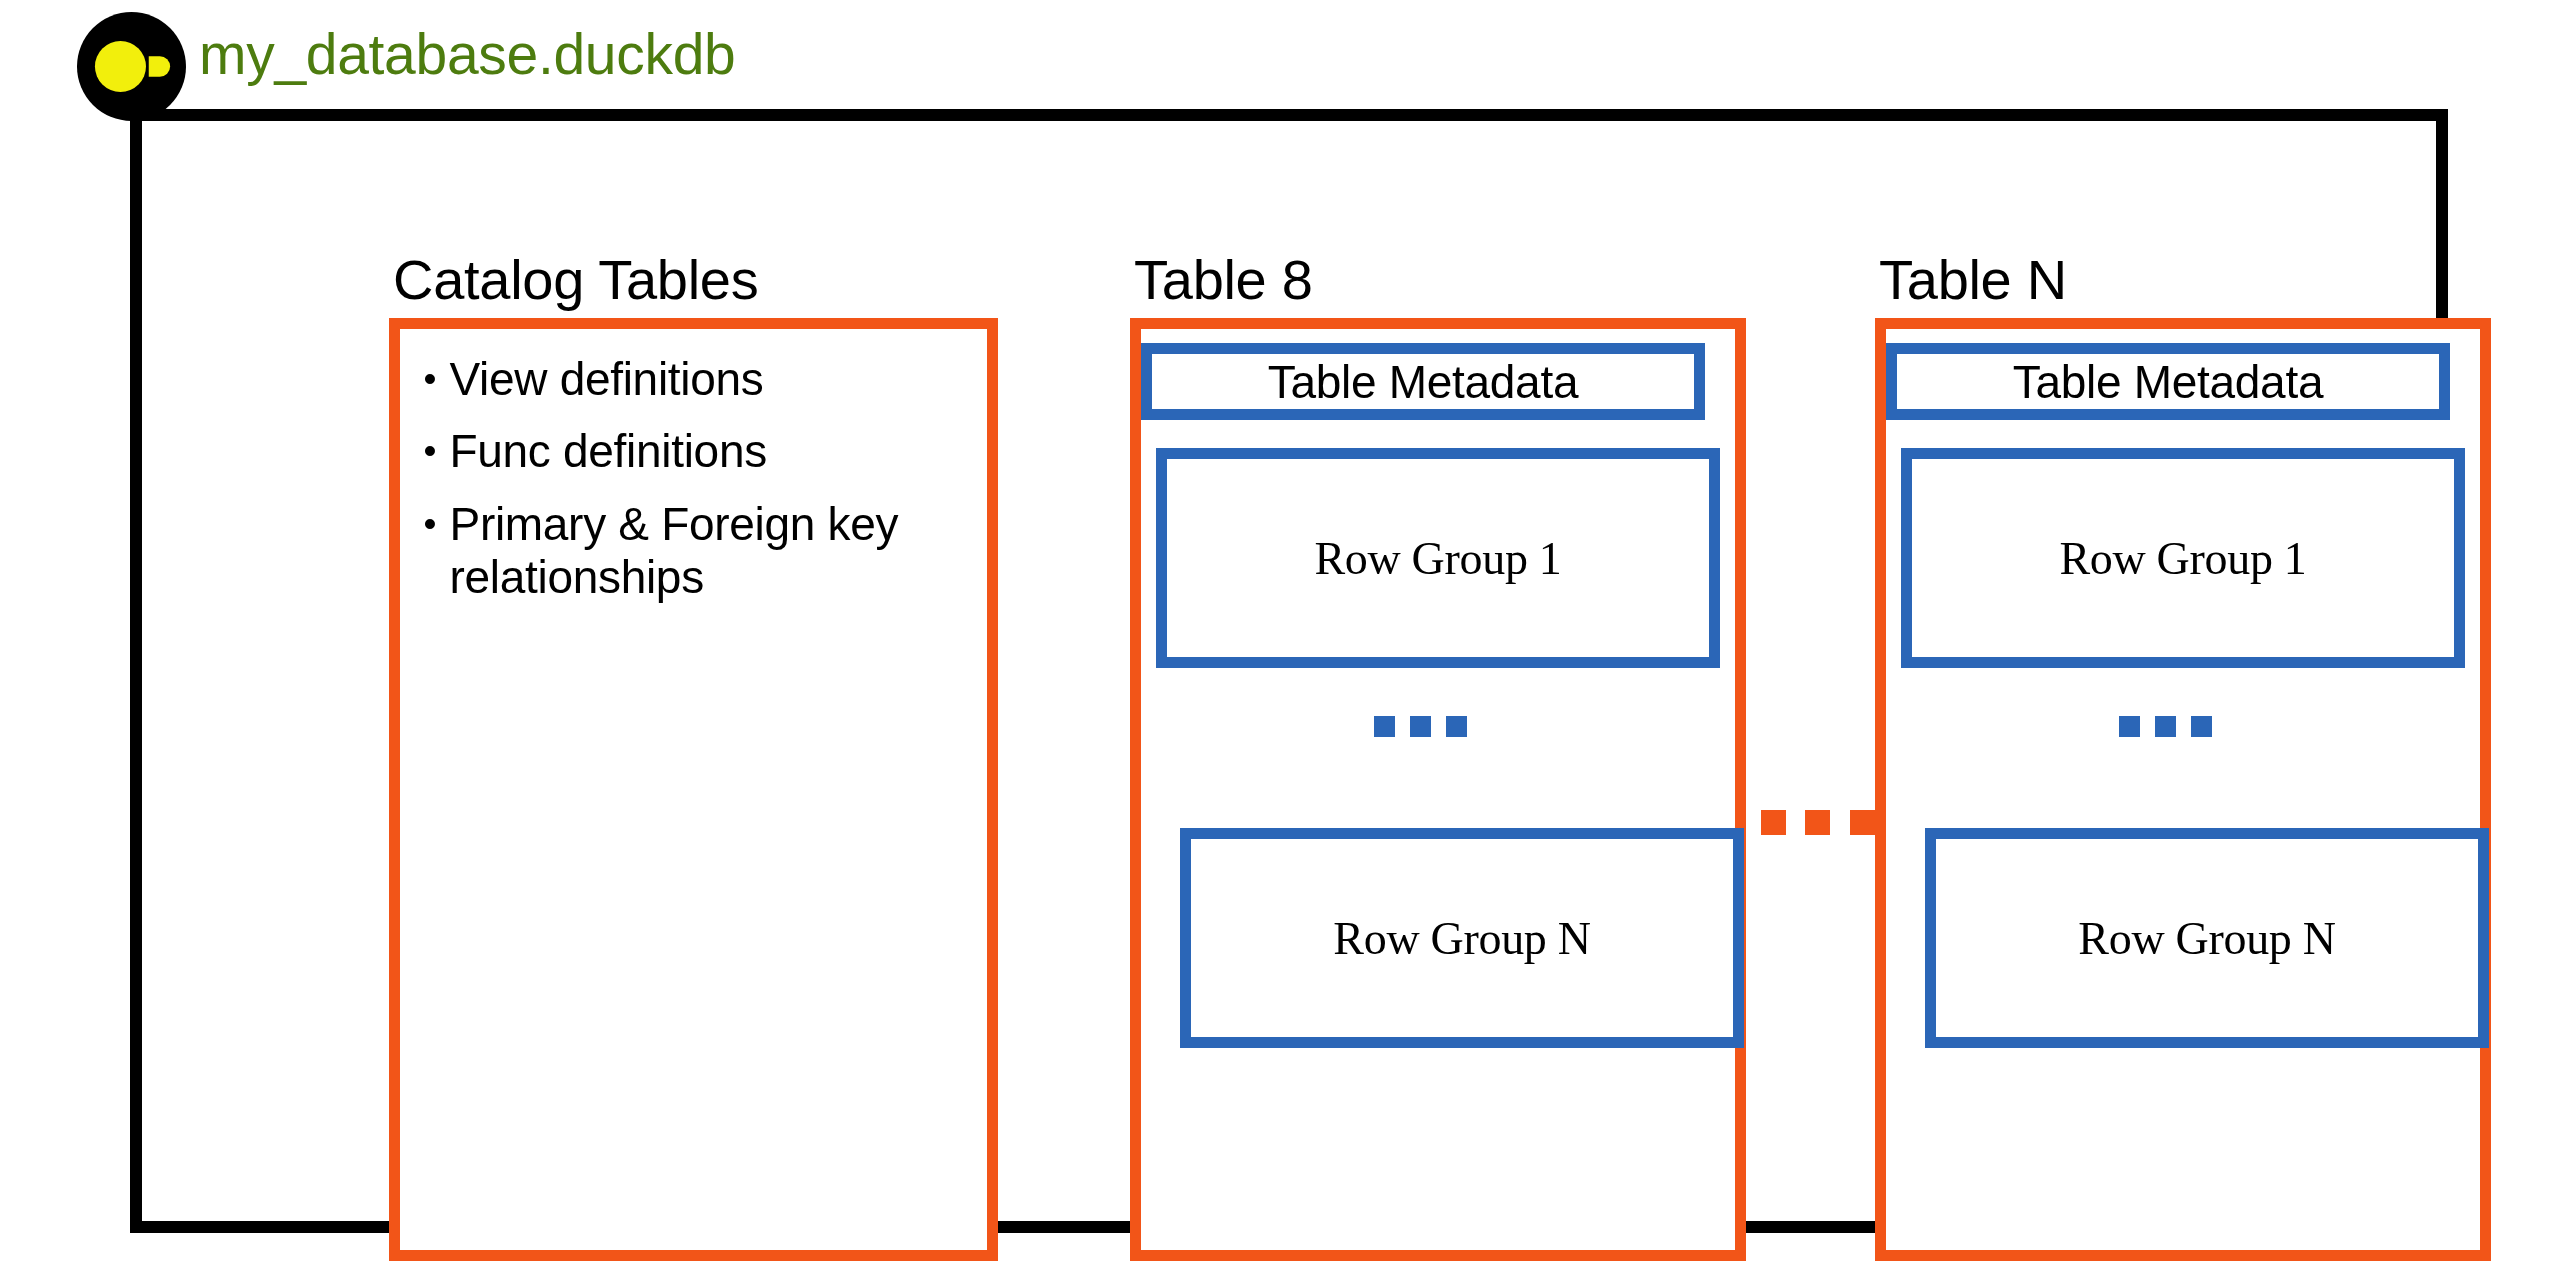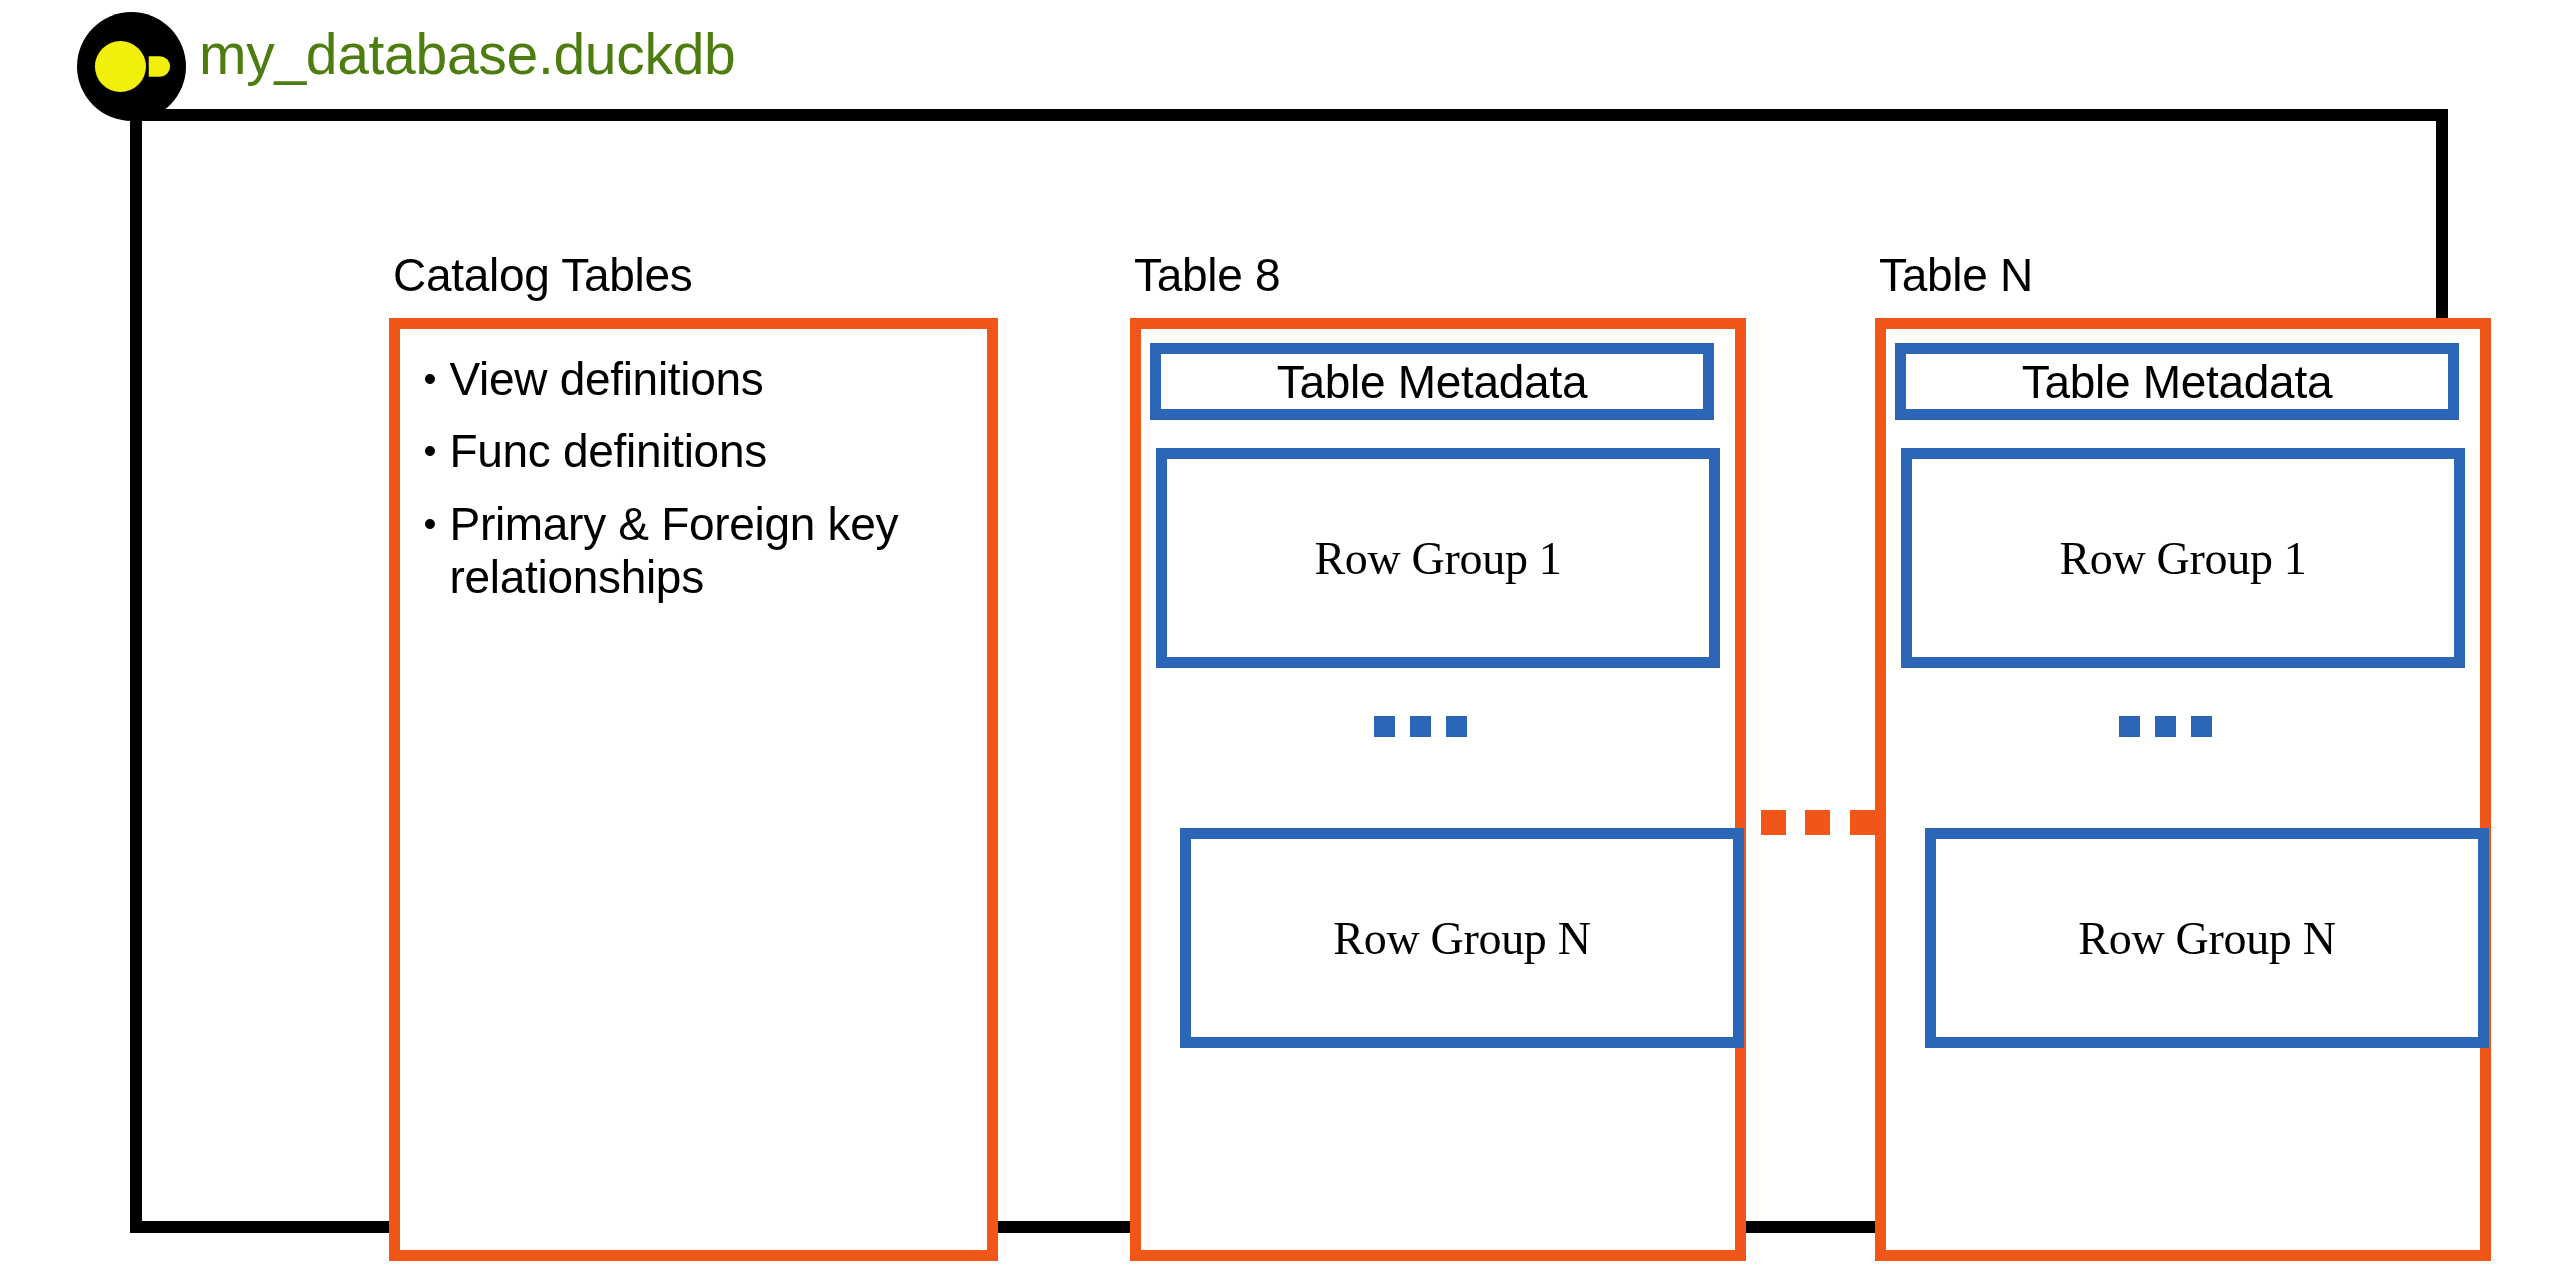--- a/index.html
+++ b/index.html
@@ -60,21 +60,21 @@
 
   
   .col {
     position: absolute;
     top: 131px;
   }
   .col-label {
     position: absolute;
     top: 0;
     left: 4.1px;
-    font-size: 46px;
+    font-size: 56px;
     line-height: 1;
     color: #000000;
     white-space: nowrap;
     letter-spacing: -0.3px;
   }
 
   .orange-box {
     position: absolute;
     top: 66px;
     border: 11px solid #F25518;
@@ -128,21 +128,21 @@
     border: 11px solid #2B66B7;
     box-sizing: border-box;
     background: #ffffff;
     display: flex;
     align-items: center;
     justify-content: center;
     color: #000000;
     letter-spacing: -0.3px;
   }
   .meta-box {
-    left: 9px;
+    left: 0;
     top: 14px;
     width: 564px;
     height: 77px;
     font-size: 46px;
   }
   .rg-box {
     left: 15px;
     width: 564px;
     font-size: 46px;
     font-family: Liberation Serif, serif;

